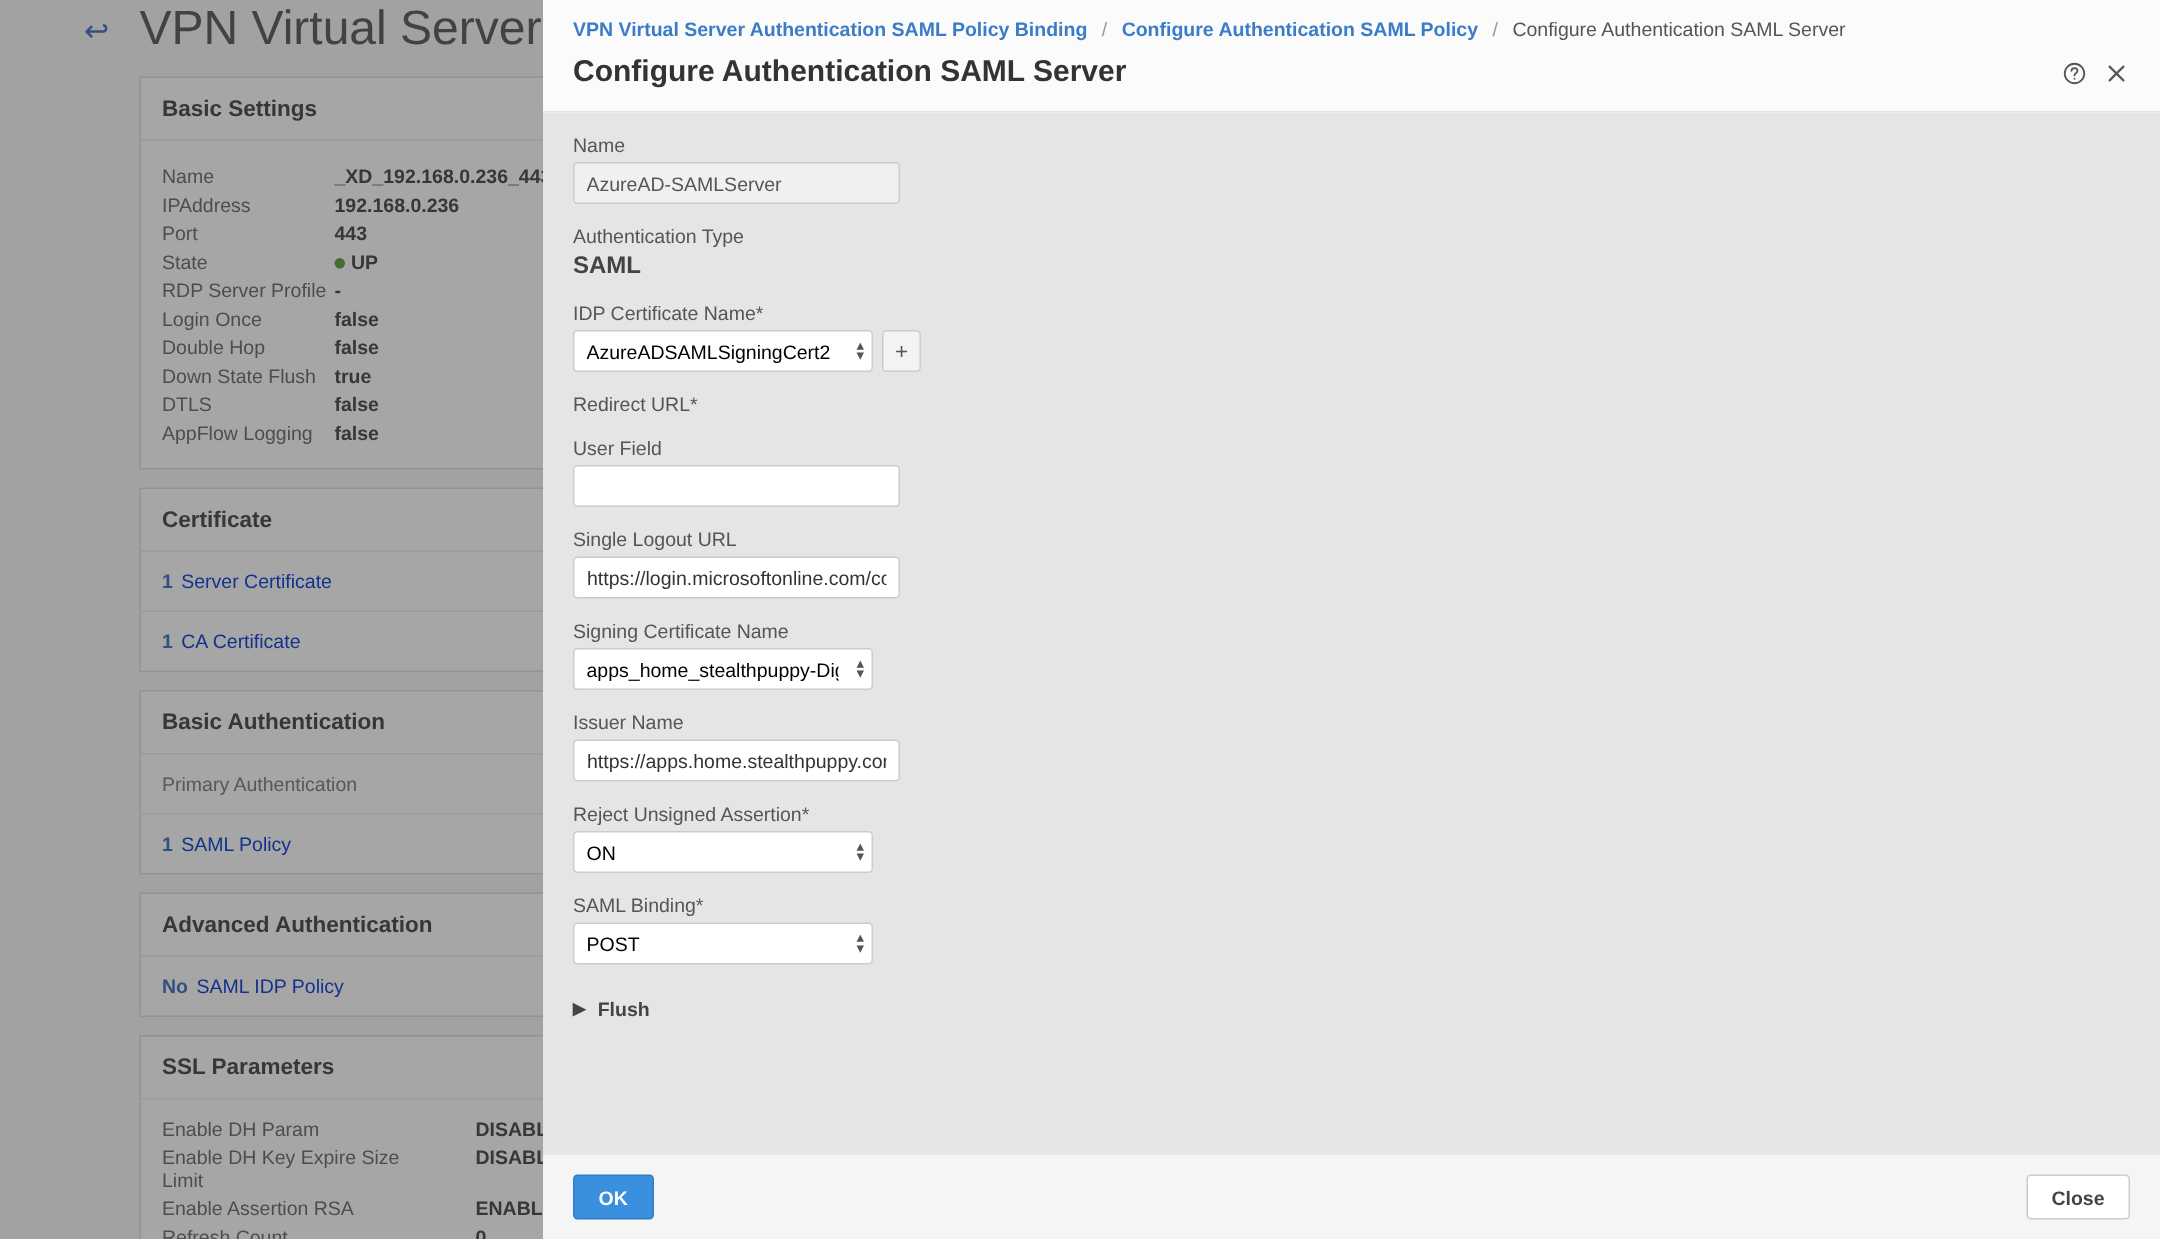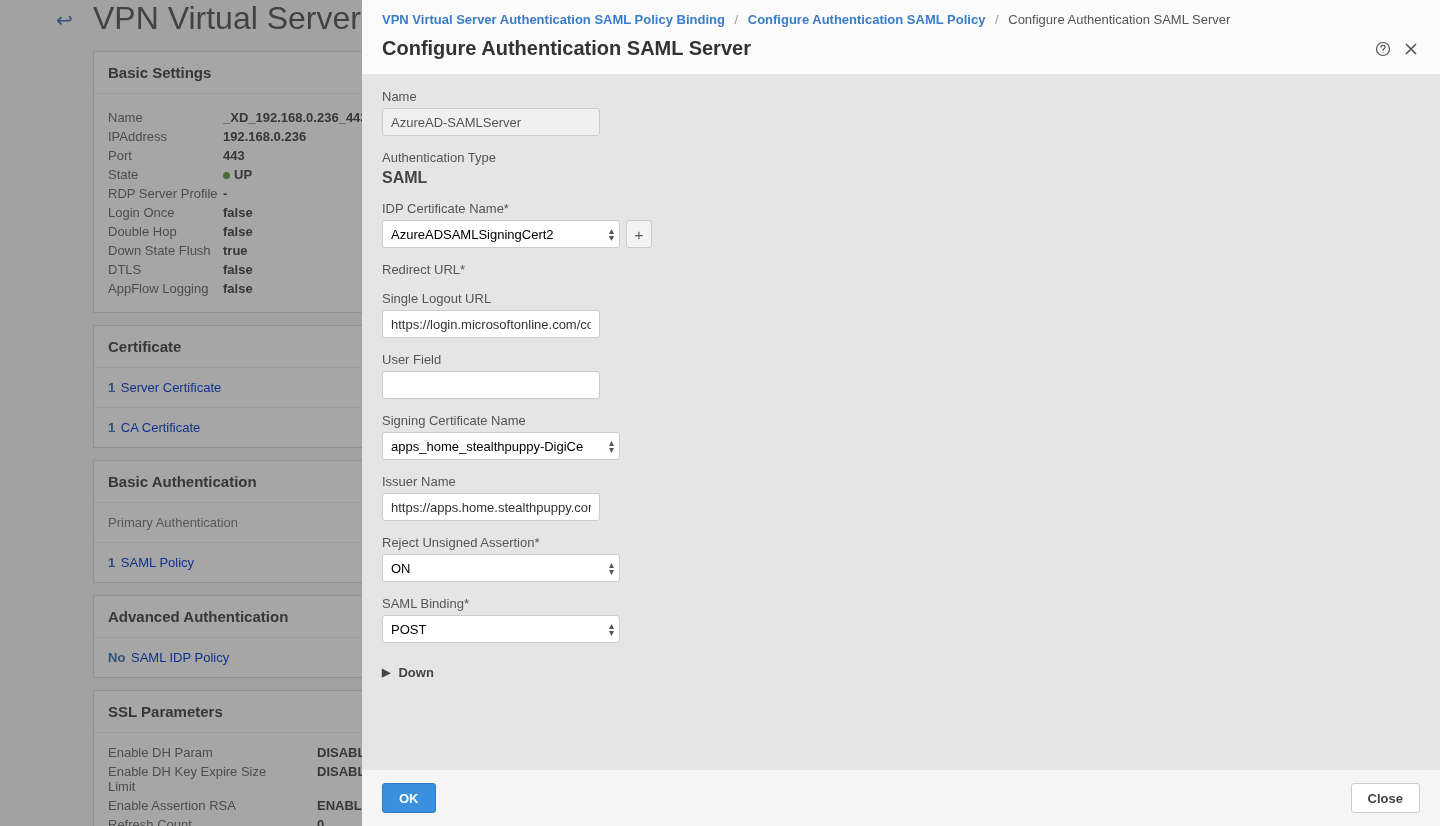--- a/index.html
+++ b/index.html
@@ -139,21 +139,21 @@
   background: #f0f0f0;
   color: #555;
 }
 .select-wrap {
   display: flex;
   align-items: center;
   gap: 6px;
 }
 .select-box {
   position: relative;
-  width: 238px;
+  width: 200px;
 }
 .select-box select {
   width: 100%;
   height: 28px;
   border: 1px solid #ccc;
   border-radius: 3px;
   padding: 0 22px 0 8px;
   font-size: 13px;
   appearance: none;
   -webkit-appearance: none;
@@ -371,27 +371,27 @@
         </div>
         <div class="add-btn">+</div>
       </div>
     </div>
 
     <div class="form-group">
       <label class="form-label">Redirect URL*</label>
     </div>
 
     <div class="form-group">
+      <label class="form-label">User Field</label>
+      <input class="form-input" value="" style="">
+    </div>
+
+    <div class="form-group">
       <label class="form-label">Single Logout URL</label>
       <input class="form-input" value="https://login.microsoftonline.com/co" style="">
-    </div>
-
-    <div class="form-group">
-      <label class="form-label">User Field</label>
-      <input class="form-input" value="" style="">
     </div>
 
     <div class="form-group">
       <label class="form-label">Signing Certificate Name</label>
       <div class="select-box">
         <select>
           <option>apps_home_stealthpuppy-DigiCe</option>
         </select>
         <span class="select-caret">▴<br>▾</span>
       </div>
@@ -417,21 +417,21 @@
       <div class="select-box">
         <select>
           <option>POST</option>
         </select>
         <span class="select-caret">▴<br>▾</span>
       </div>
     </div>
 
     <div class="more-row">
       <span class="more-caret">▶</span>
-      <span>Down</span>
+      <span>Flush</span>
     </div>
 
   </div>
 
   <div class="modal-footer">
     <button class="btn btn-primary">OK</button>
     <button class="btn">Close</button>
   </div>
 </div>
 

